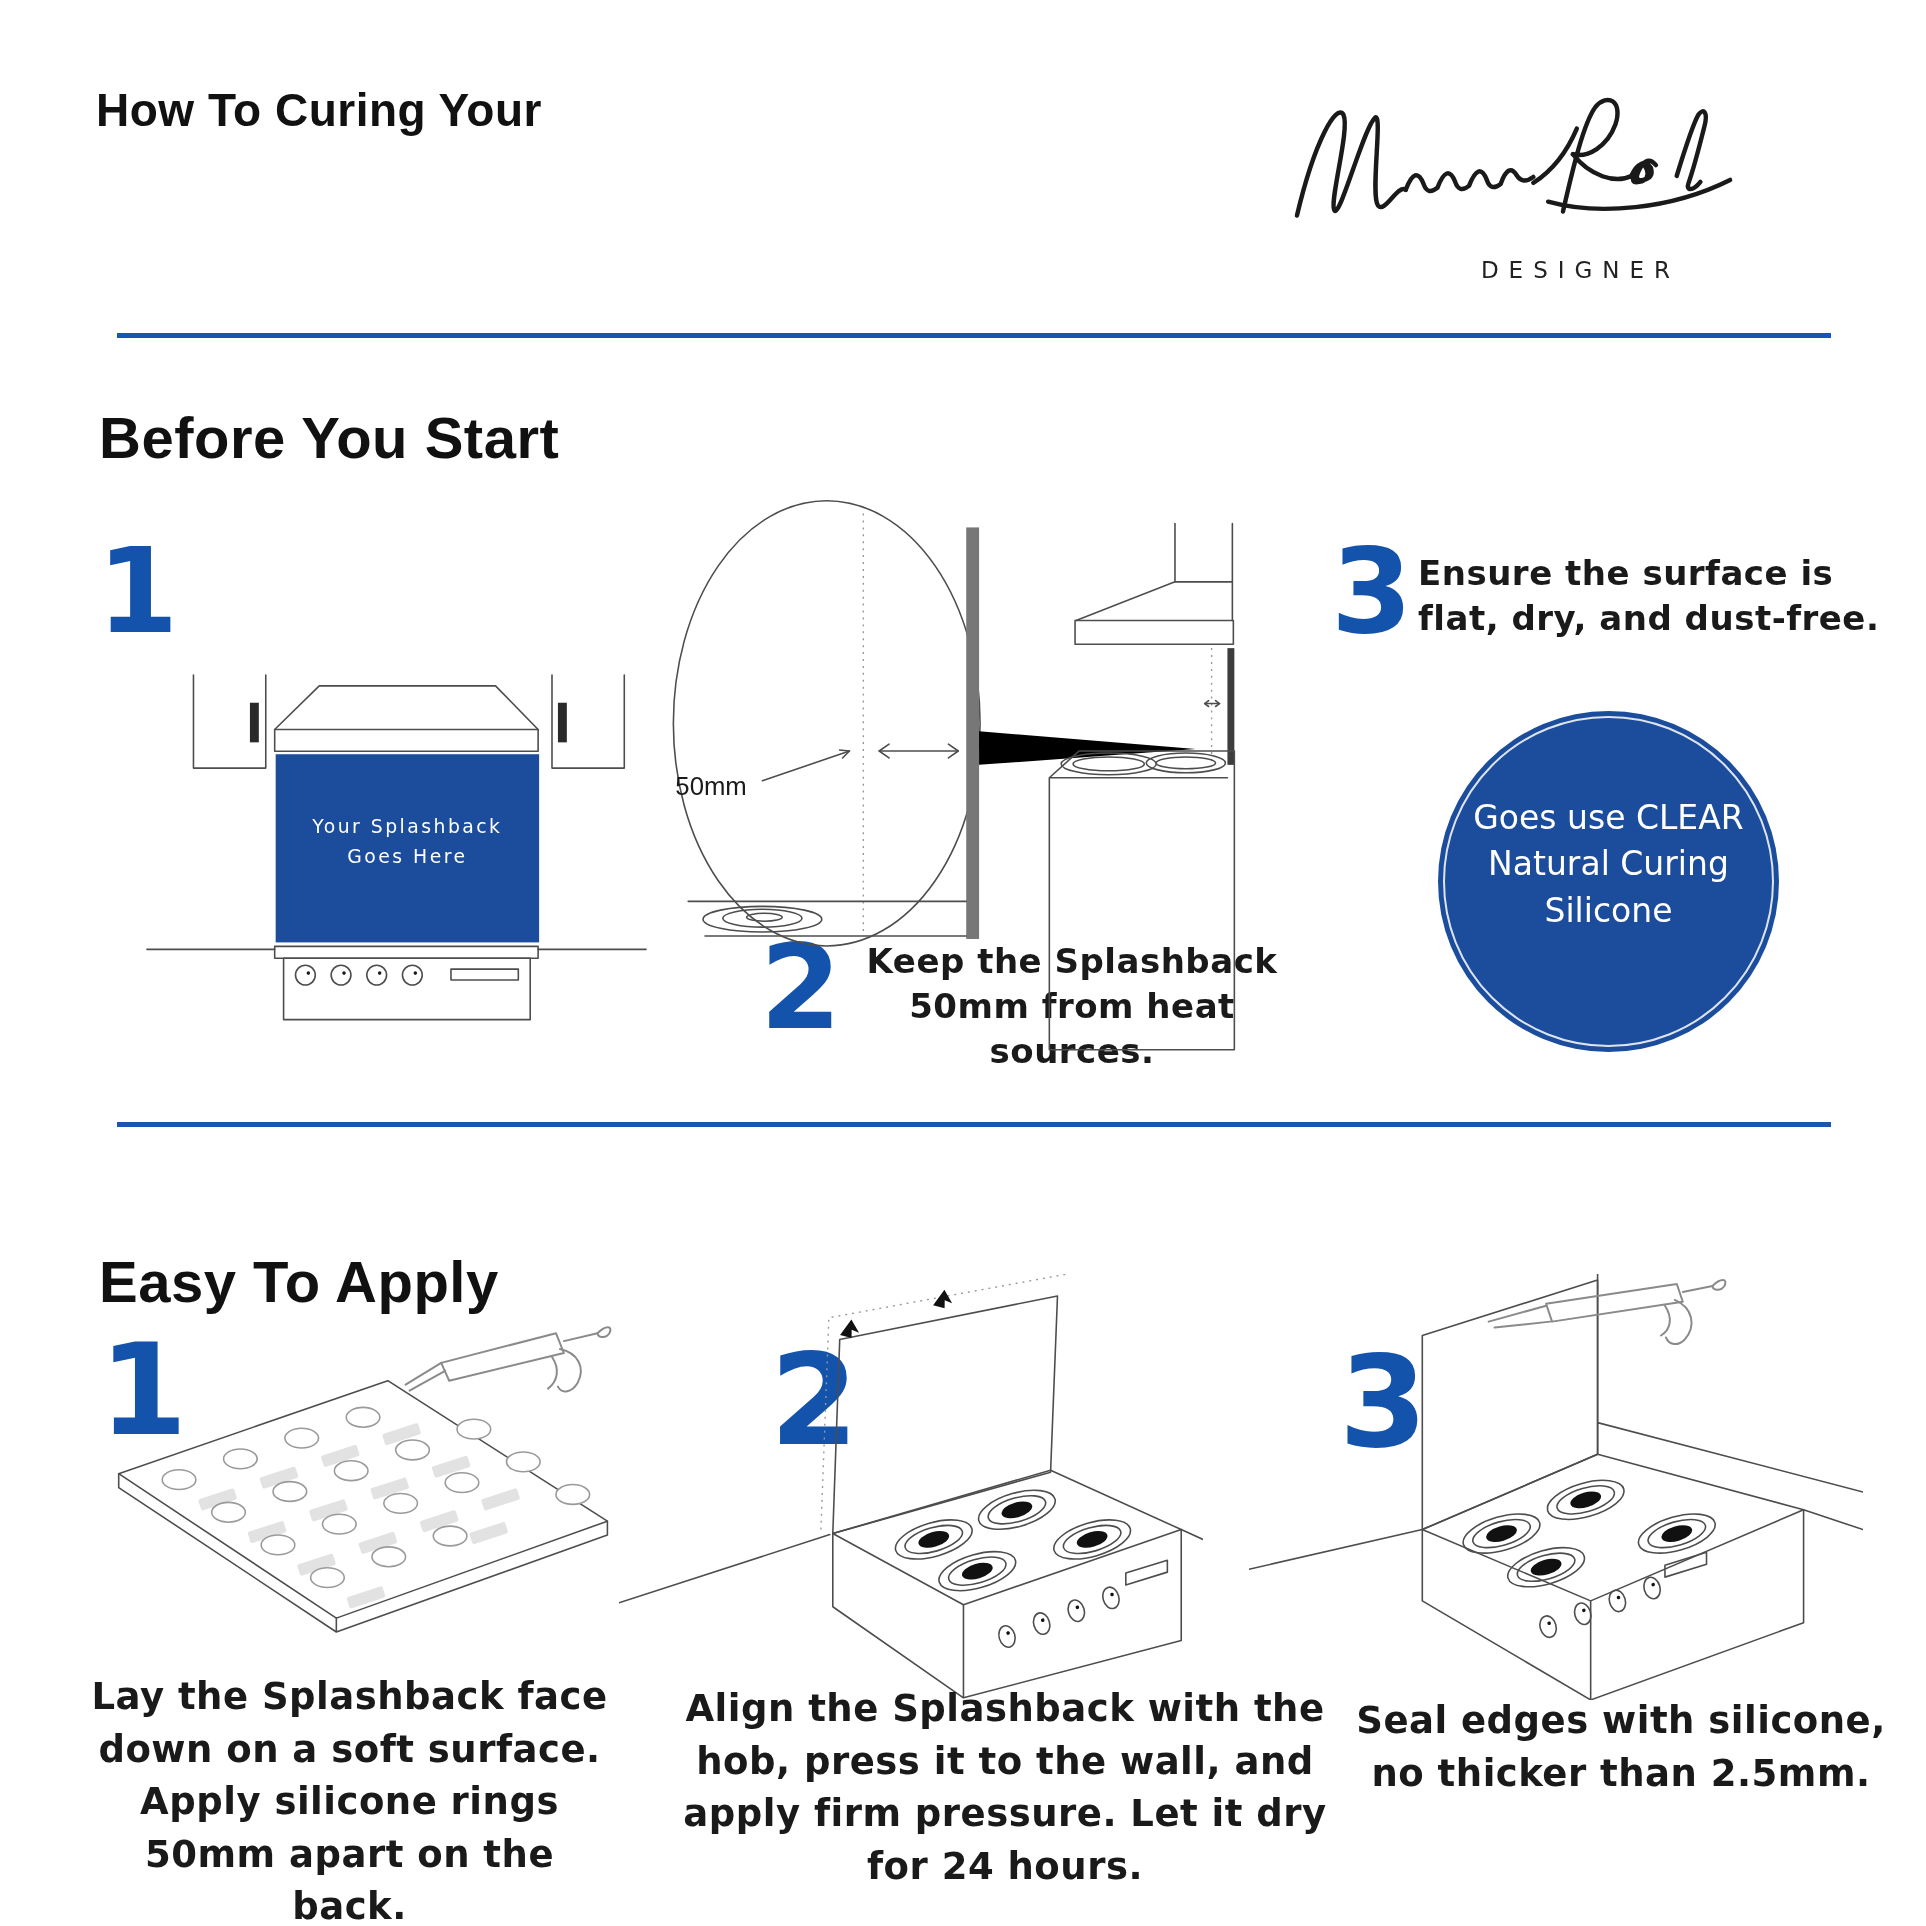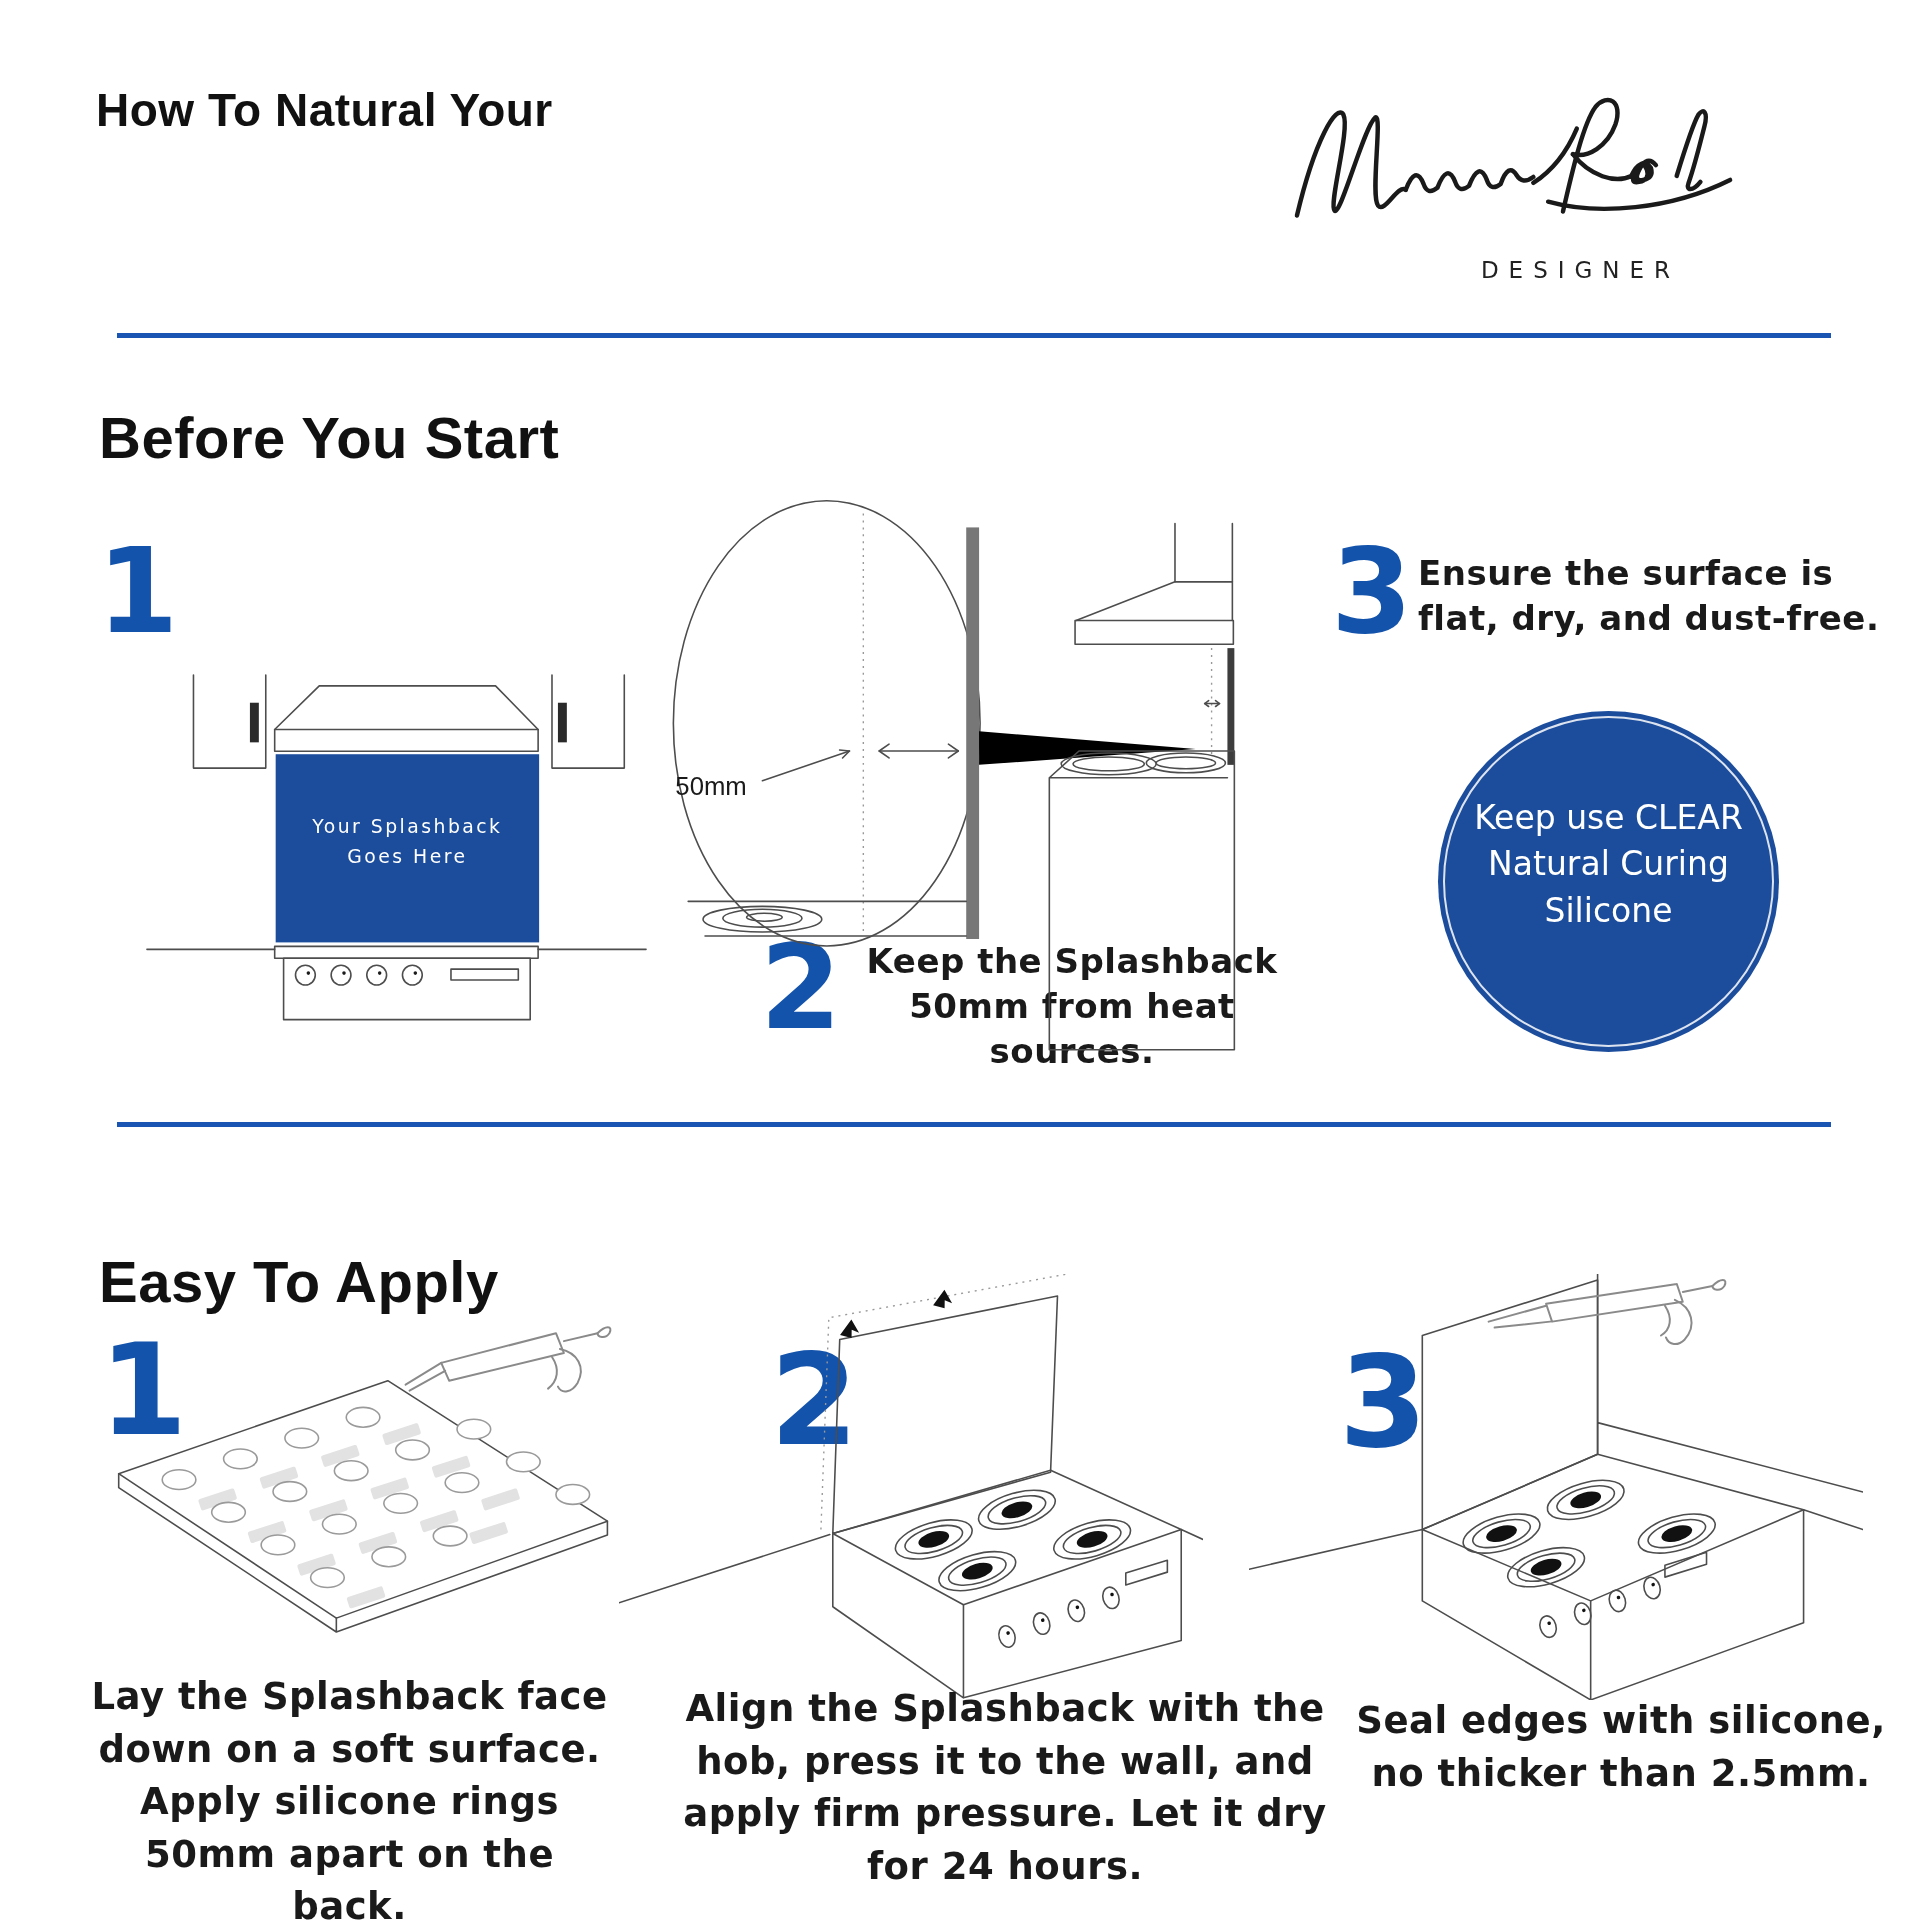--- a/index.html
+++ b/index.html
@@ -46,21 +46,21 @@
   svg{display:block;}
   .sk{stroke:#4d4d4d;stroke-width:1.6;fill:none;stroke-linejoin:round;stroke-linecap:round;}
   .sk-light{stroke:#8a8a8a;stroke-width:2;fill:none;stroke-linejoin:round;stroke-linecap:round;}
   .dotted{stroke:#999;stroke-width:1.4;fill:none;stroke-dasharray:2 5;}
 </style>
 </head>
 <body>
 
 <div class="page">
 
-  <div class="abs title-small">How To Natural Your</div>
+  <div class="abs title-small">How To Curing Your</div>
 
   <svg class="abs" style="left:1283px;top:85px;" width="465" height="178" viewBox="0 0 470 180" aria-label="Warren Reed signature">
     <g stroke="#1a1a1a" stroke-width="4.5" fill="none" stroke-linecap="round" stroke-linejoin="round">
 
       <path d="M14 132 C 32 56, 54 18, 61 30 C 68 44, 46 120, 52 127 C 58 133, 82 42, 93 33 C 101 27, 88 112, 96 122 C 103 130, 116 100, 124 106"></path>
 
       <path d="M124 106 q 10 -26 18 -6 q 4 12 14 4 q 10 -26 18 -6 q 4 12 14 4 q 10 -26 18 -6 q 4 12 14 4 q 8 -22 16 -9 q 6 10 17 2"></path>
 
       <path d="M253 99 C 270 88, 286 70, 297 44"></path>
 
@@ -166,21 +166,21 @@
       <path d="M470 318 H627 M440 345 L470 318 M440 345 H620 M440 345 V620 M627 318 V620 M440 620 H627"></path>
       <ellipse cx="500" cy="331" rx="48" ry="11"></ellipse>
       <ellipse cx="500" cy="331" rx="36" ry="7"></ellipse>
       <ellipse cx="578" cy="330" rx="40" ry="10"></ellipse>
       <ellipse cx="578" cy="330" rx="30" ry="6"></ellipse>
     </g>
   </svg>
 
   <div class="abs note-circle">
     <div class="note-ring"></div>
-    <div class="note-text">Keep use CLEAR Natural Curing Silicone</div>
+    <div class="note-text">Goes use CLEAR Natural Curing Silicone</div>
   </div>
 
   <div class="abs divider divider-2"></div>
 
   <div class="abs section-heading heading-apply">Easy To Apply</div>
 
   <div class="abs step-num num-bottom n-a1">1</div>
   <div class="abs step-num num-bottom n-a2">2</div>
   <div class="abs step-num num-bottom n-a3">3</div>
 

